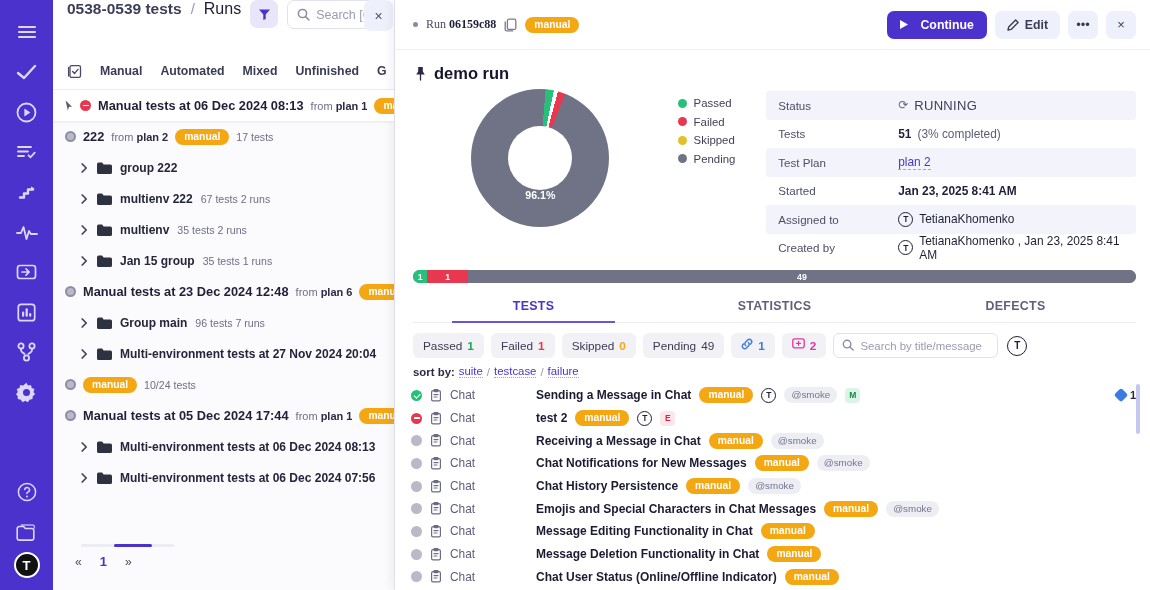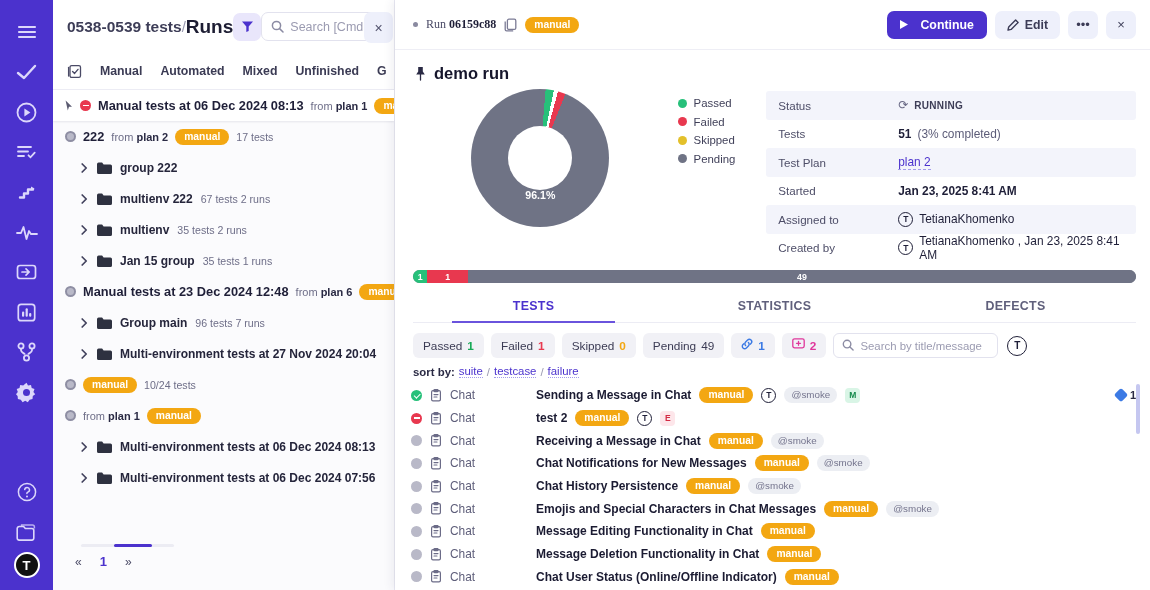--- a/index.html
+++ b/index.html
@@ -38,26 +38,26 @@
   }
 
   
   .leftpanel {
     width: 342px; flex: 0 0 342px; height: 590px;
     background: #fbfbfd;
     position: relative; overflow: hidden;
     border-right: 1px solid #e9e9f2;
   }
   .lp-header {
-    height: 53px; display: flex; align-items: center;
-    padding: 0 10px 0 14px; background: #fff;
+    height: 53px; display: flex; 
+    padding: 0 10px 0 14px; gap: 9px; background: #fff;
   }
   .crumb { font-size: 15.5px; font-weight: 700; color: #3d3d57; white-space: nowrap; }
   .crumb-sep { font-size: 15px; color: #9a9ab0; }
-  .crumb-active { font-size: 19px; font-weight: 700; color: #1d1d33; }
+  .crumb-active { font-size: 16px; font-weight: 400; color: #1d1d33; }
   .filter-btn {
     width: 28px; height: 28px; border-radius: 7px;
     background: #e9e6fb; color: #4b32cd;
     display: flex; align-items: center; justify-content: center;
     flex: 0 0 28px;
   }
   .searchbox {
     flex: 1 1 auto; height: 29px; min-width: 0;
     border: 1px solid #e2e2ee; border-radius: 7px;
     background: #fff; display: flex; align-items: center;
@@ -166,21 +166,21 @@
   .lg i { width: 9px; height: 9px; border-radius: 50%; display: block; }
 
   .infotable { flex: 1 1 auto; padding-top: 2px; }
   .inforow { display: flex; align-items: center; height: 28.5px; padding: 0 10px 0 12px; }
   .inforow.alt { background: #f3f4fb; border-radius: 3px; }
   .infokey { width: 120px; font-size: 11.6px; color: #4e4e68; flex: 0 0 120px; }
   .infoval { font-size: 11.9px; color: #1f1f38; display: flex; align-items: center; gap: 6px; }
   .infoval b { font-weight: 700; }
   .infoval .muted { color: #5c5c78; font-weight: 400; }
   .link-dashed { color: #4b32cd; border-bottom: 1px dashed #a39bec; font-size: 11.9px; }
-  .status-running { font-size: 10px; font-weight: 700; color: #3d3d57; letter-spacing: .3px; }
+  .status-running { font-size: 13px; font-weight: 400; color: #3d3d57; letter-spacing: .3px; }
   .spinner { color: #6b6b87; font-size: 12px; }
   .mini-av { width: 15px; height: 15px; border-radius: 50%; border: 1.3px solid #1f1f38;
              font-size: 8.5px; font-weight: 700; color: #1f1f38;
              display: flex; align-items: center; justify-content: center; flex:0 0 15px; }
 
   .progbar { margin: 8px 14px 0 18px; height: 13px; border-radius: 7px; overflow: hidden;
              display: flex; background: #6f7385; }
   .progbar div { display: flex; align-items: center; justify-content: center;
                  font-size: 8.8px; font-weight: 700; color: #fff; }
 
@@ -477,20 +477,21 @@
           </span>
           <span class="folder-name">Multi-environment tests at 27 Nov 2024 20:04</span>
         </div>
         <div class="runrow">
           <span class="dot-gray"></span>
           <span class="chip-manual">manual</span>
           <span class="rcount">10/24 tests</span>
         </div>
         <div class="runrow">
           <span class="dot-gray"></span>
+          <span class="rtitle">Manual tests at 05 Dec 2024 17:44</span>
           <span class="rfrom">from <b>plan 1</b></span>
           <span class="chip-manual">manual</span>
         </div>
         <div class="folderrow">
           <span class="caret">
             <svg width="7" height="10" viewBox="0 0 7 10">
               <path d="M1.2 1l4 4-4 4" fill="none" stroke="currentColor" stroke-width="1.7" stroke-linecap="round" stroke-linejoin="round"></path>
             </svg>
           </span>
           <span class="folder-ico">

